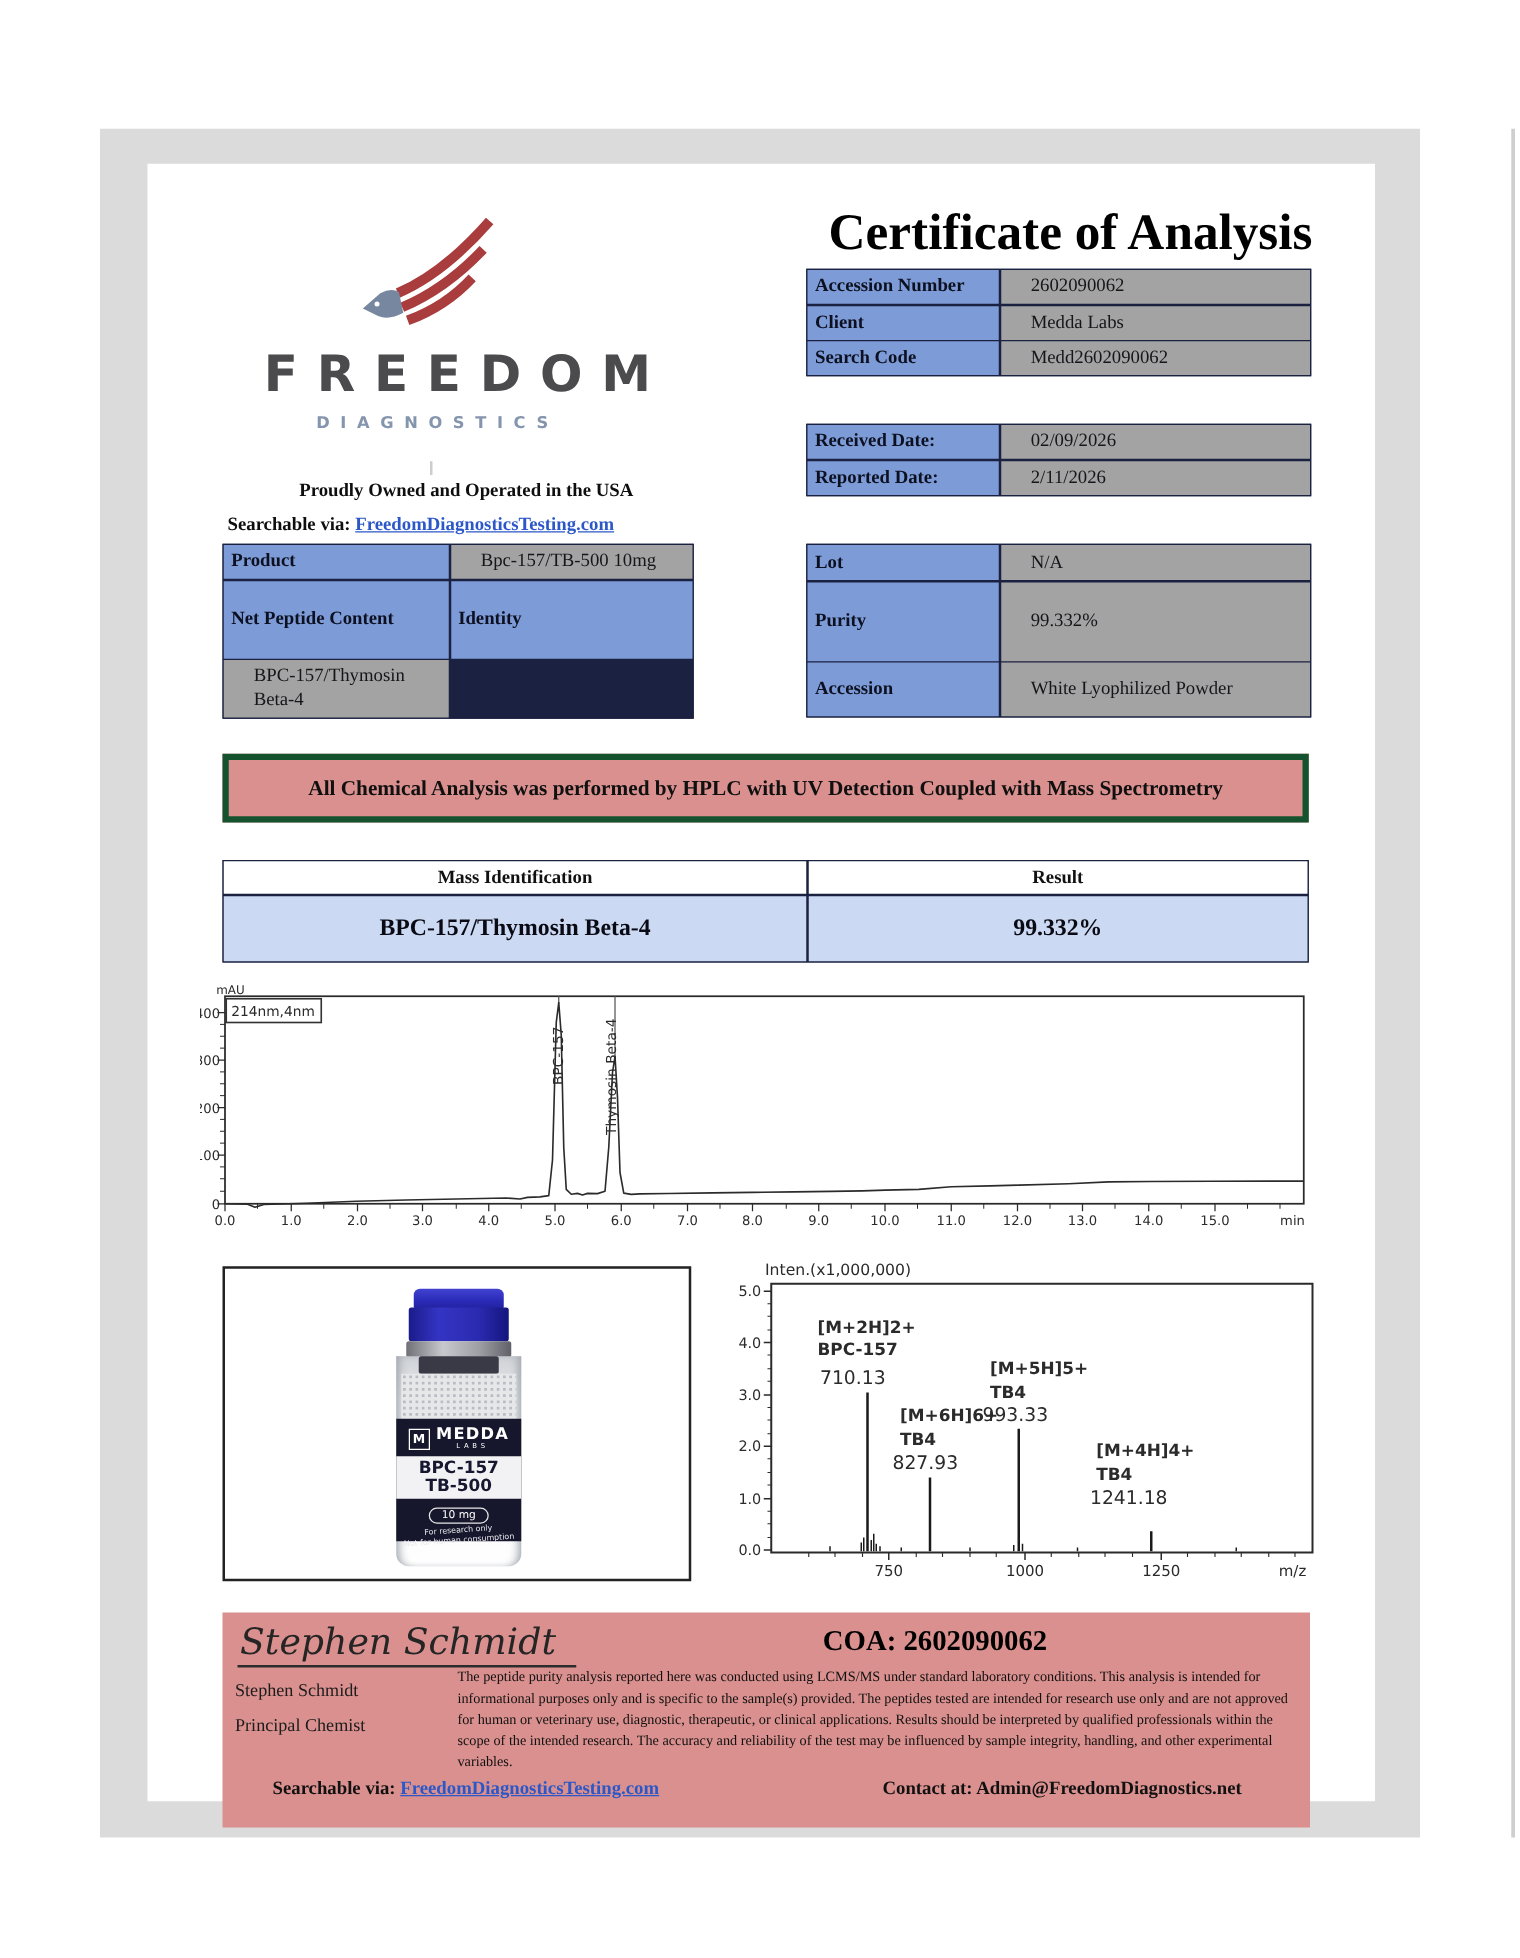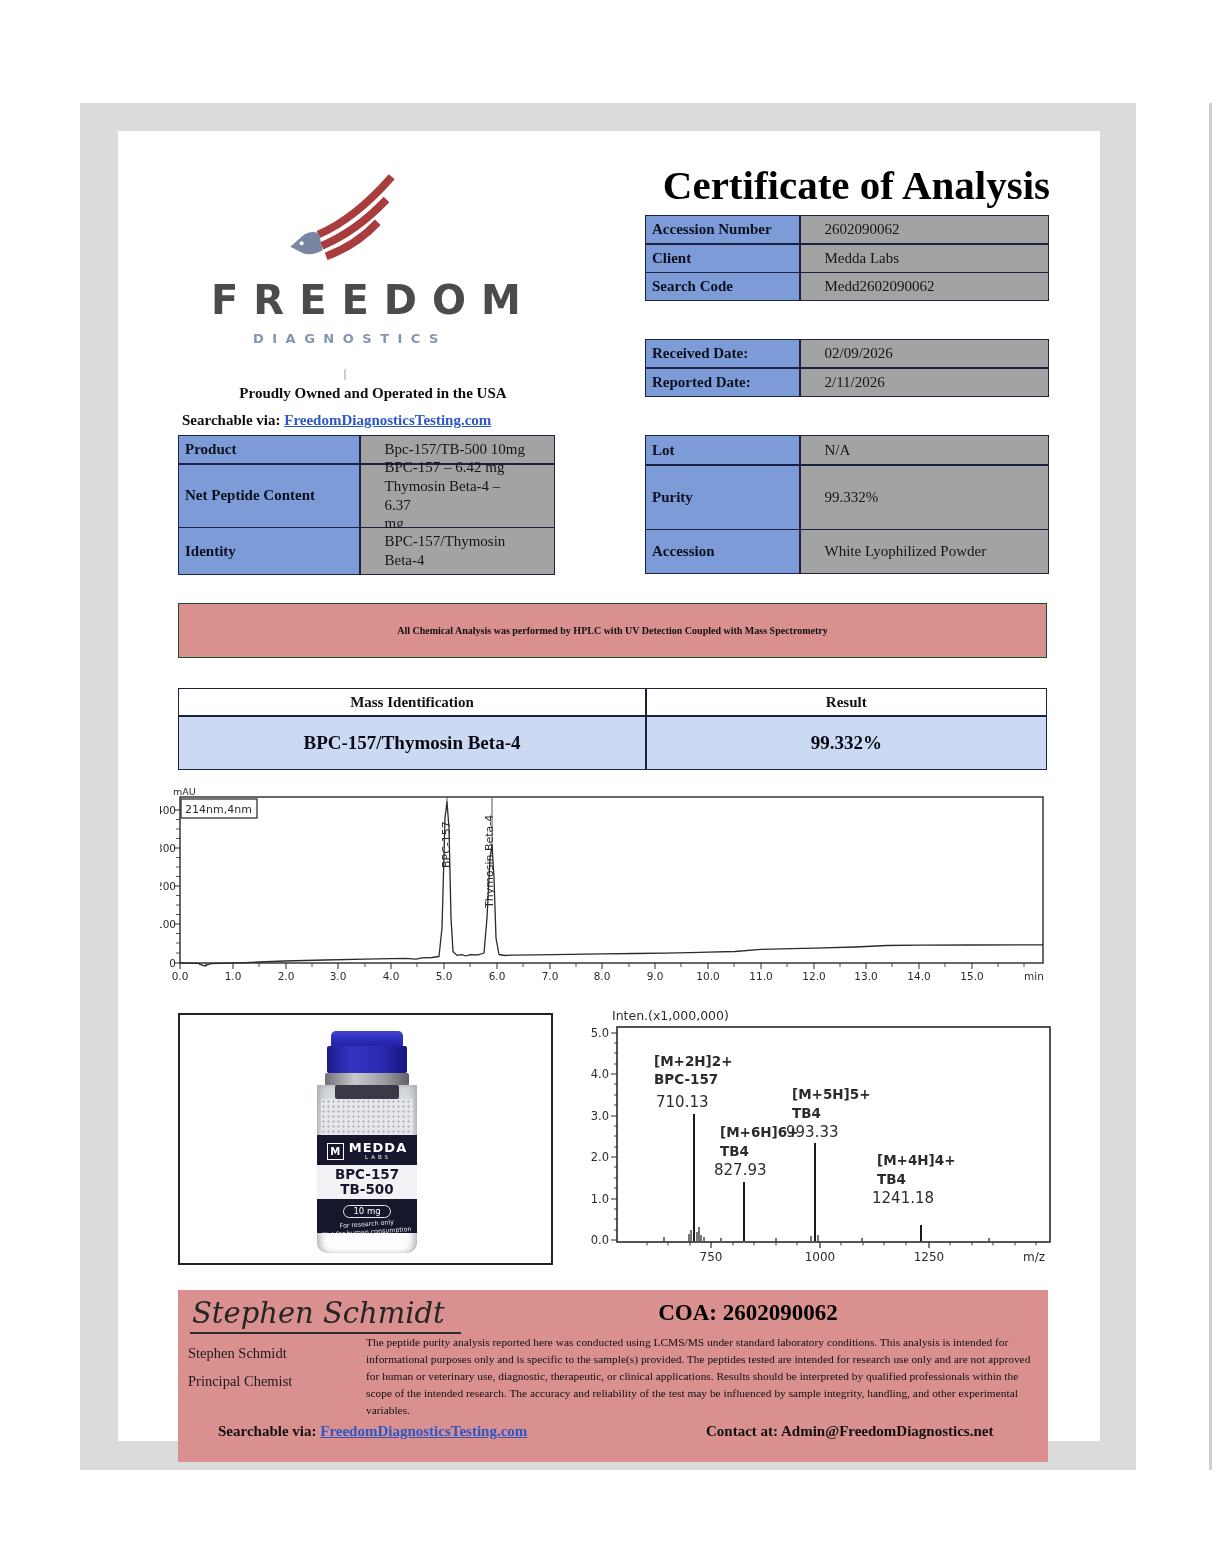--- a/index.html
+++ b/index.html
@@ -29,22 +29,22 @@
 
   
   .kv{position:absolute;display:grid;gap:1.5px;background:#1b2140;border:1.7px solid #1b2140;}
   .kv .h{background:#7d9bd6;font-weight:bold;font-size:15px;color:#0c1020;
      display:flex;align-items:center;padding:1px 6px;}
   .kv .v{background:#a3a3a3;font-size:15px;color:#15151a;
      display:flex;align-items:center;padding:1px 24px;}
   .pre{white-space:pre-line;line-height:1.25;}
 
   .banner{position:absolute;left:60px;top:472px;width:869px;height:55px;background:#d9908e;
-     border:1px solid #14532d;display:flex;align-items:center;justify-content:center;
-     font-weight:bold;font-size:10px;color:#101010;box-sizing:border-box;}
+     border:5px solid #14532d;display:flex;align-items:center;justify-content:center;
+     font-weight:bold;font-size:17px;color:#101010;box-sizing:border-box;}
 
   .mass{position:absolute;left:60px;top:557px;width:869px;display:grid;
      grid-template-columns:466px 1fr;grid-template-rows:26px 52px;gap:1.5px;
      background:#1b2140;border:1.7px solid #1b2140;box-sizing:border-box;}
   .mass .mh{background:#ffffff;font-weight:bold;font-size:15px;display:flex;align-items:center;justify-content:center;}
   .mass .md{background:#ccd9f2;font-weight:bold;font-size:19px;display:flex;align-items:center;justify-content:center;color:#0a0a14;}
 
   
   .chart{position:absolute;font-family:"DejaVu Sans",sans-serif;}
   svg text{font-family:"DejaVu Sans",sans-serif;fill:#2b2b2b;}
@@ -129,23 +129,20 @@
     <div class="h">Received Date:</div>
     <div class="v">02/09/2026</div>
     <div class="h">Reported Date:</div>
     <div class="v">2/11/2026</div>
   </div>
 
   <div class="kv" style="left:60px;top:304px;width:375px;grid-template-columns:180px 1fr;grid-template-rows:27px 62px 46px;">
     <div class="h">Product</div>
     <div class="v">Bpc-157/TB-500 10mg</div>
     <div class="h">Net Peptide Content</div>
-    <div class="v pre">BPC-157 – 6.42 mg
-Thymosin Beta-4 – 6.37
-mg</div>
     <div class="h">Identity</div>
     <div class="v pre">BPC-157/Thymosin
 Beta-4</div>
   </div>
 
   <div class="kv" style="left:527px;top:304px;width:402px;grid-template-columns:153px 1fr;grid-template-rows:28px 63px 43px;">
     <div class="h">Lot</div>
     <div class="v">N/A</div>
     <div class="h">Purity</div>
     <div class="v">99.332%</div>

